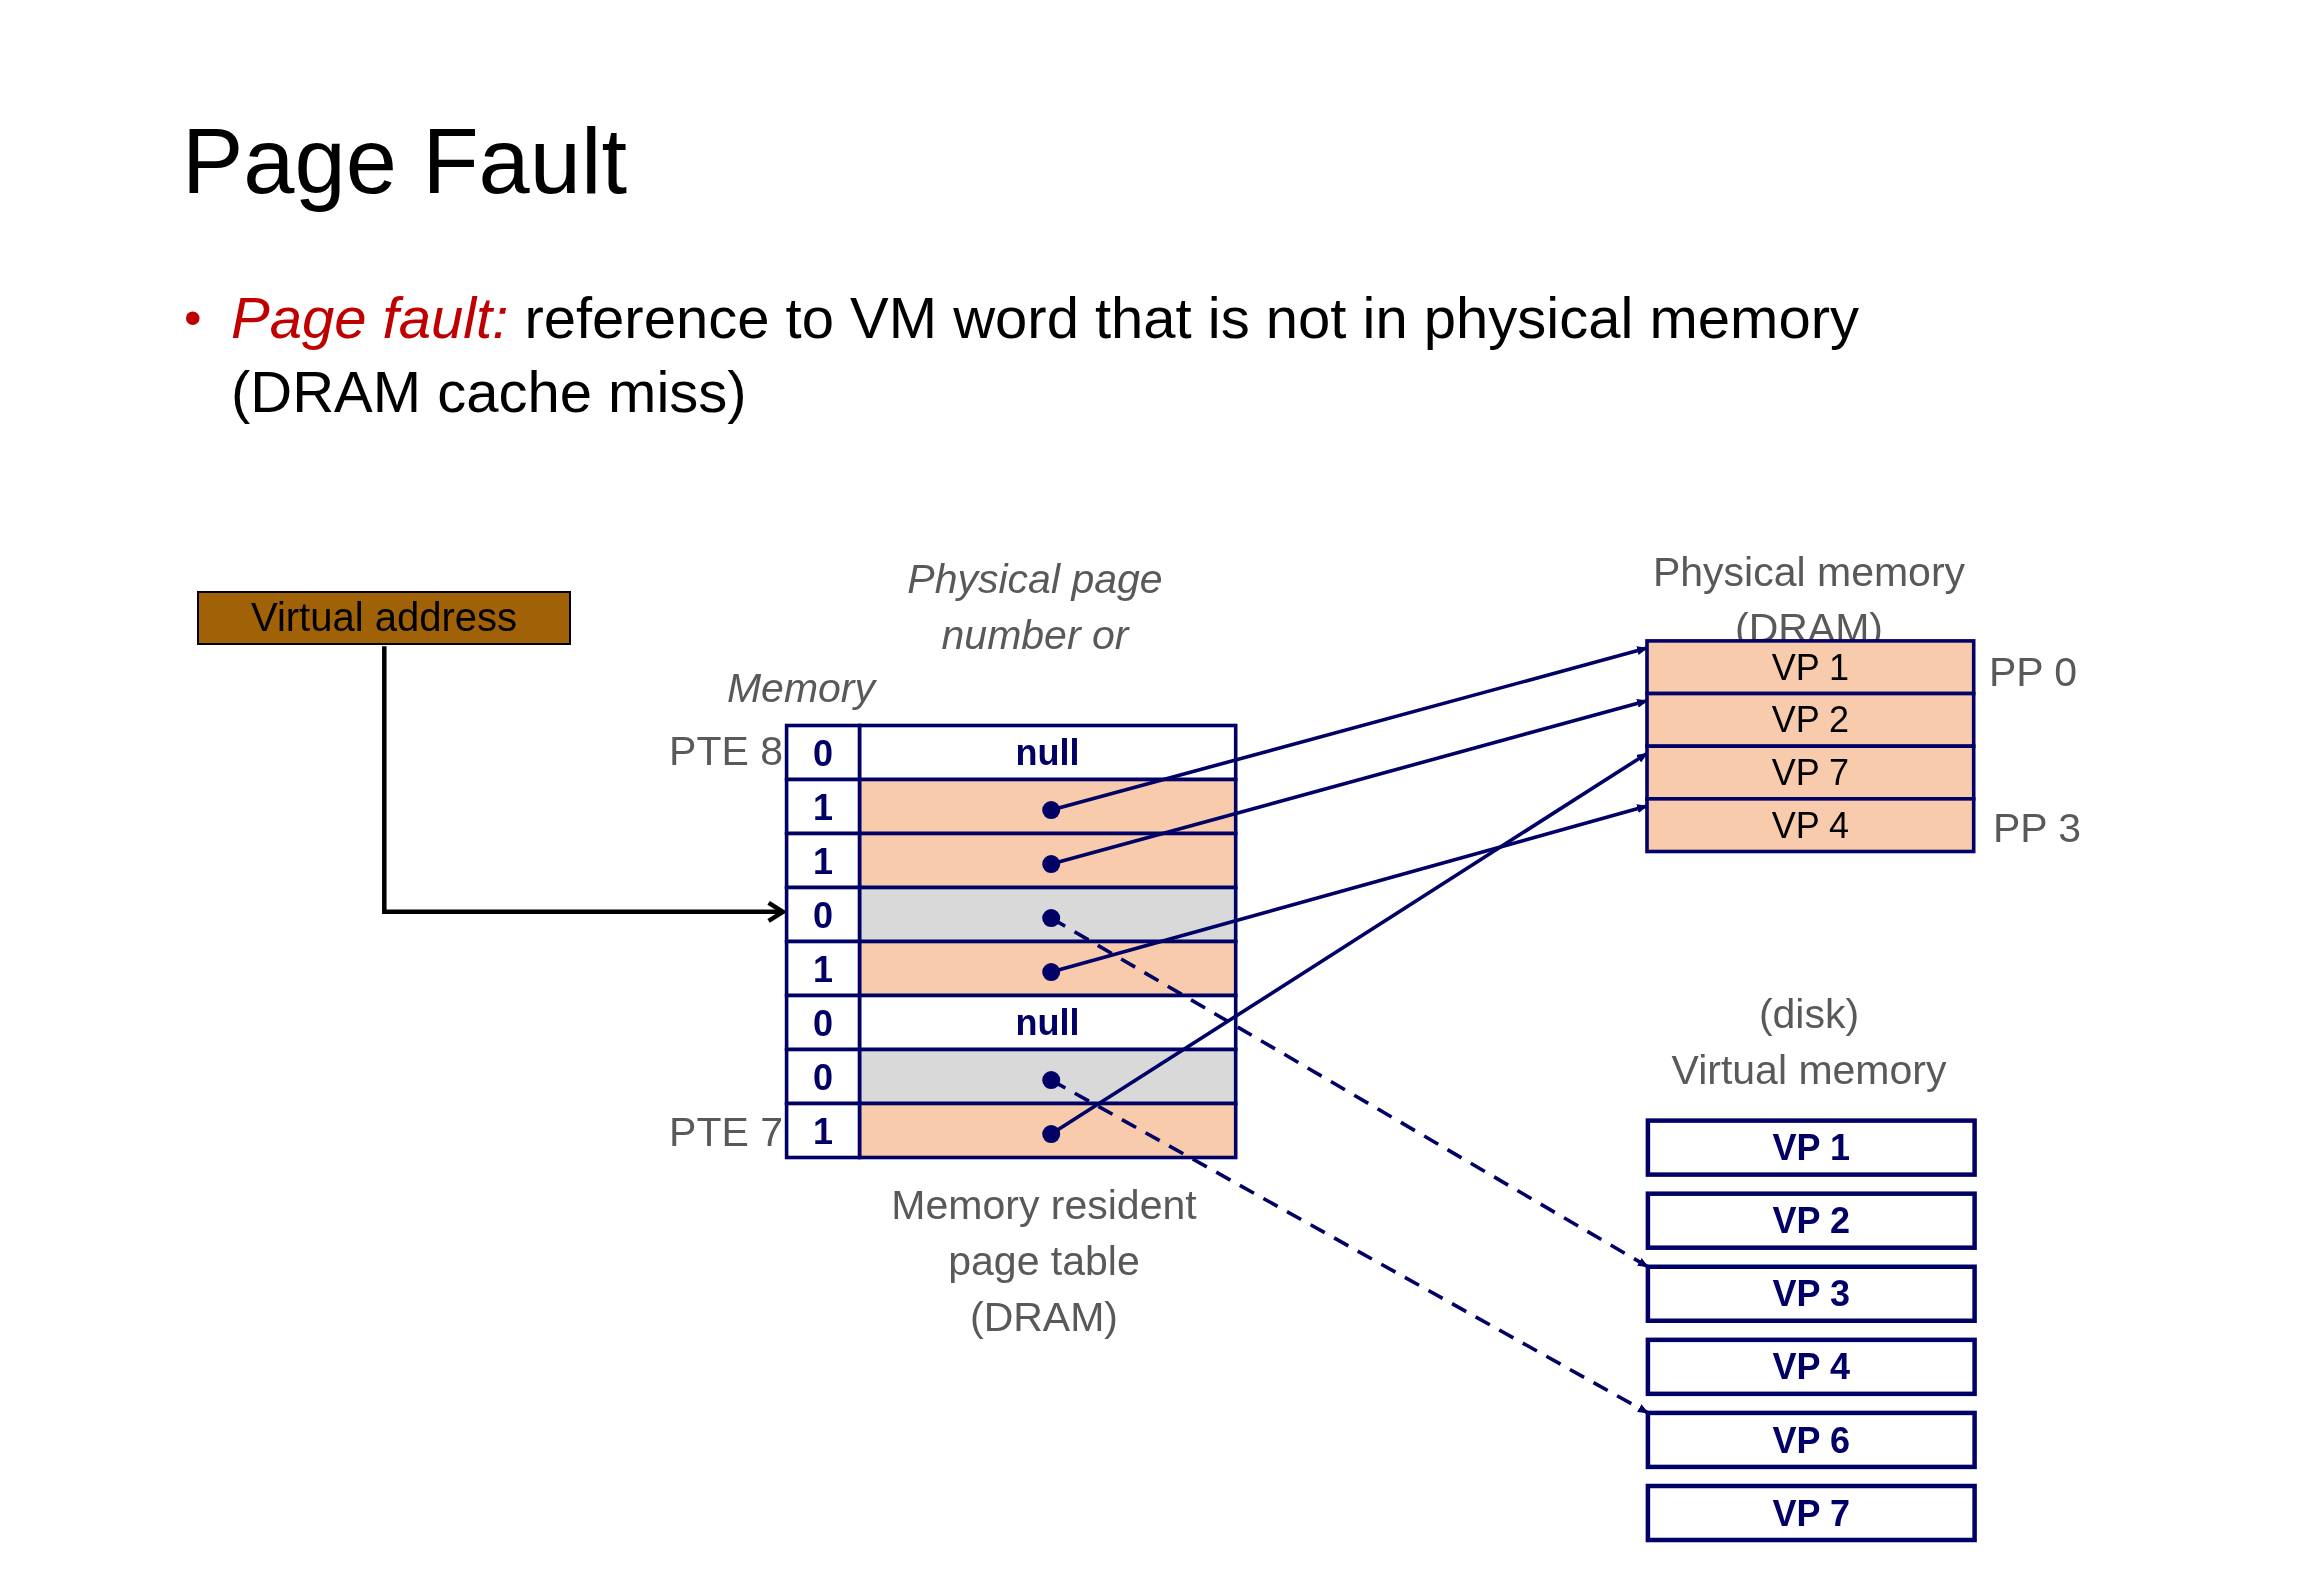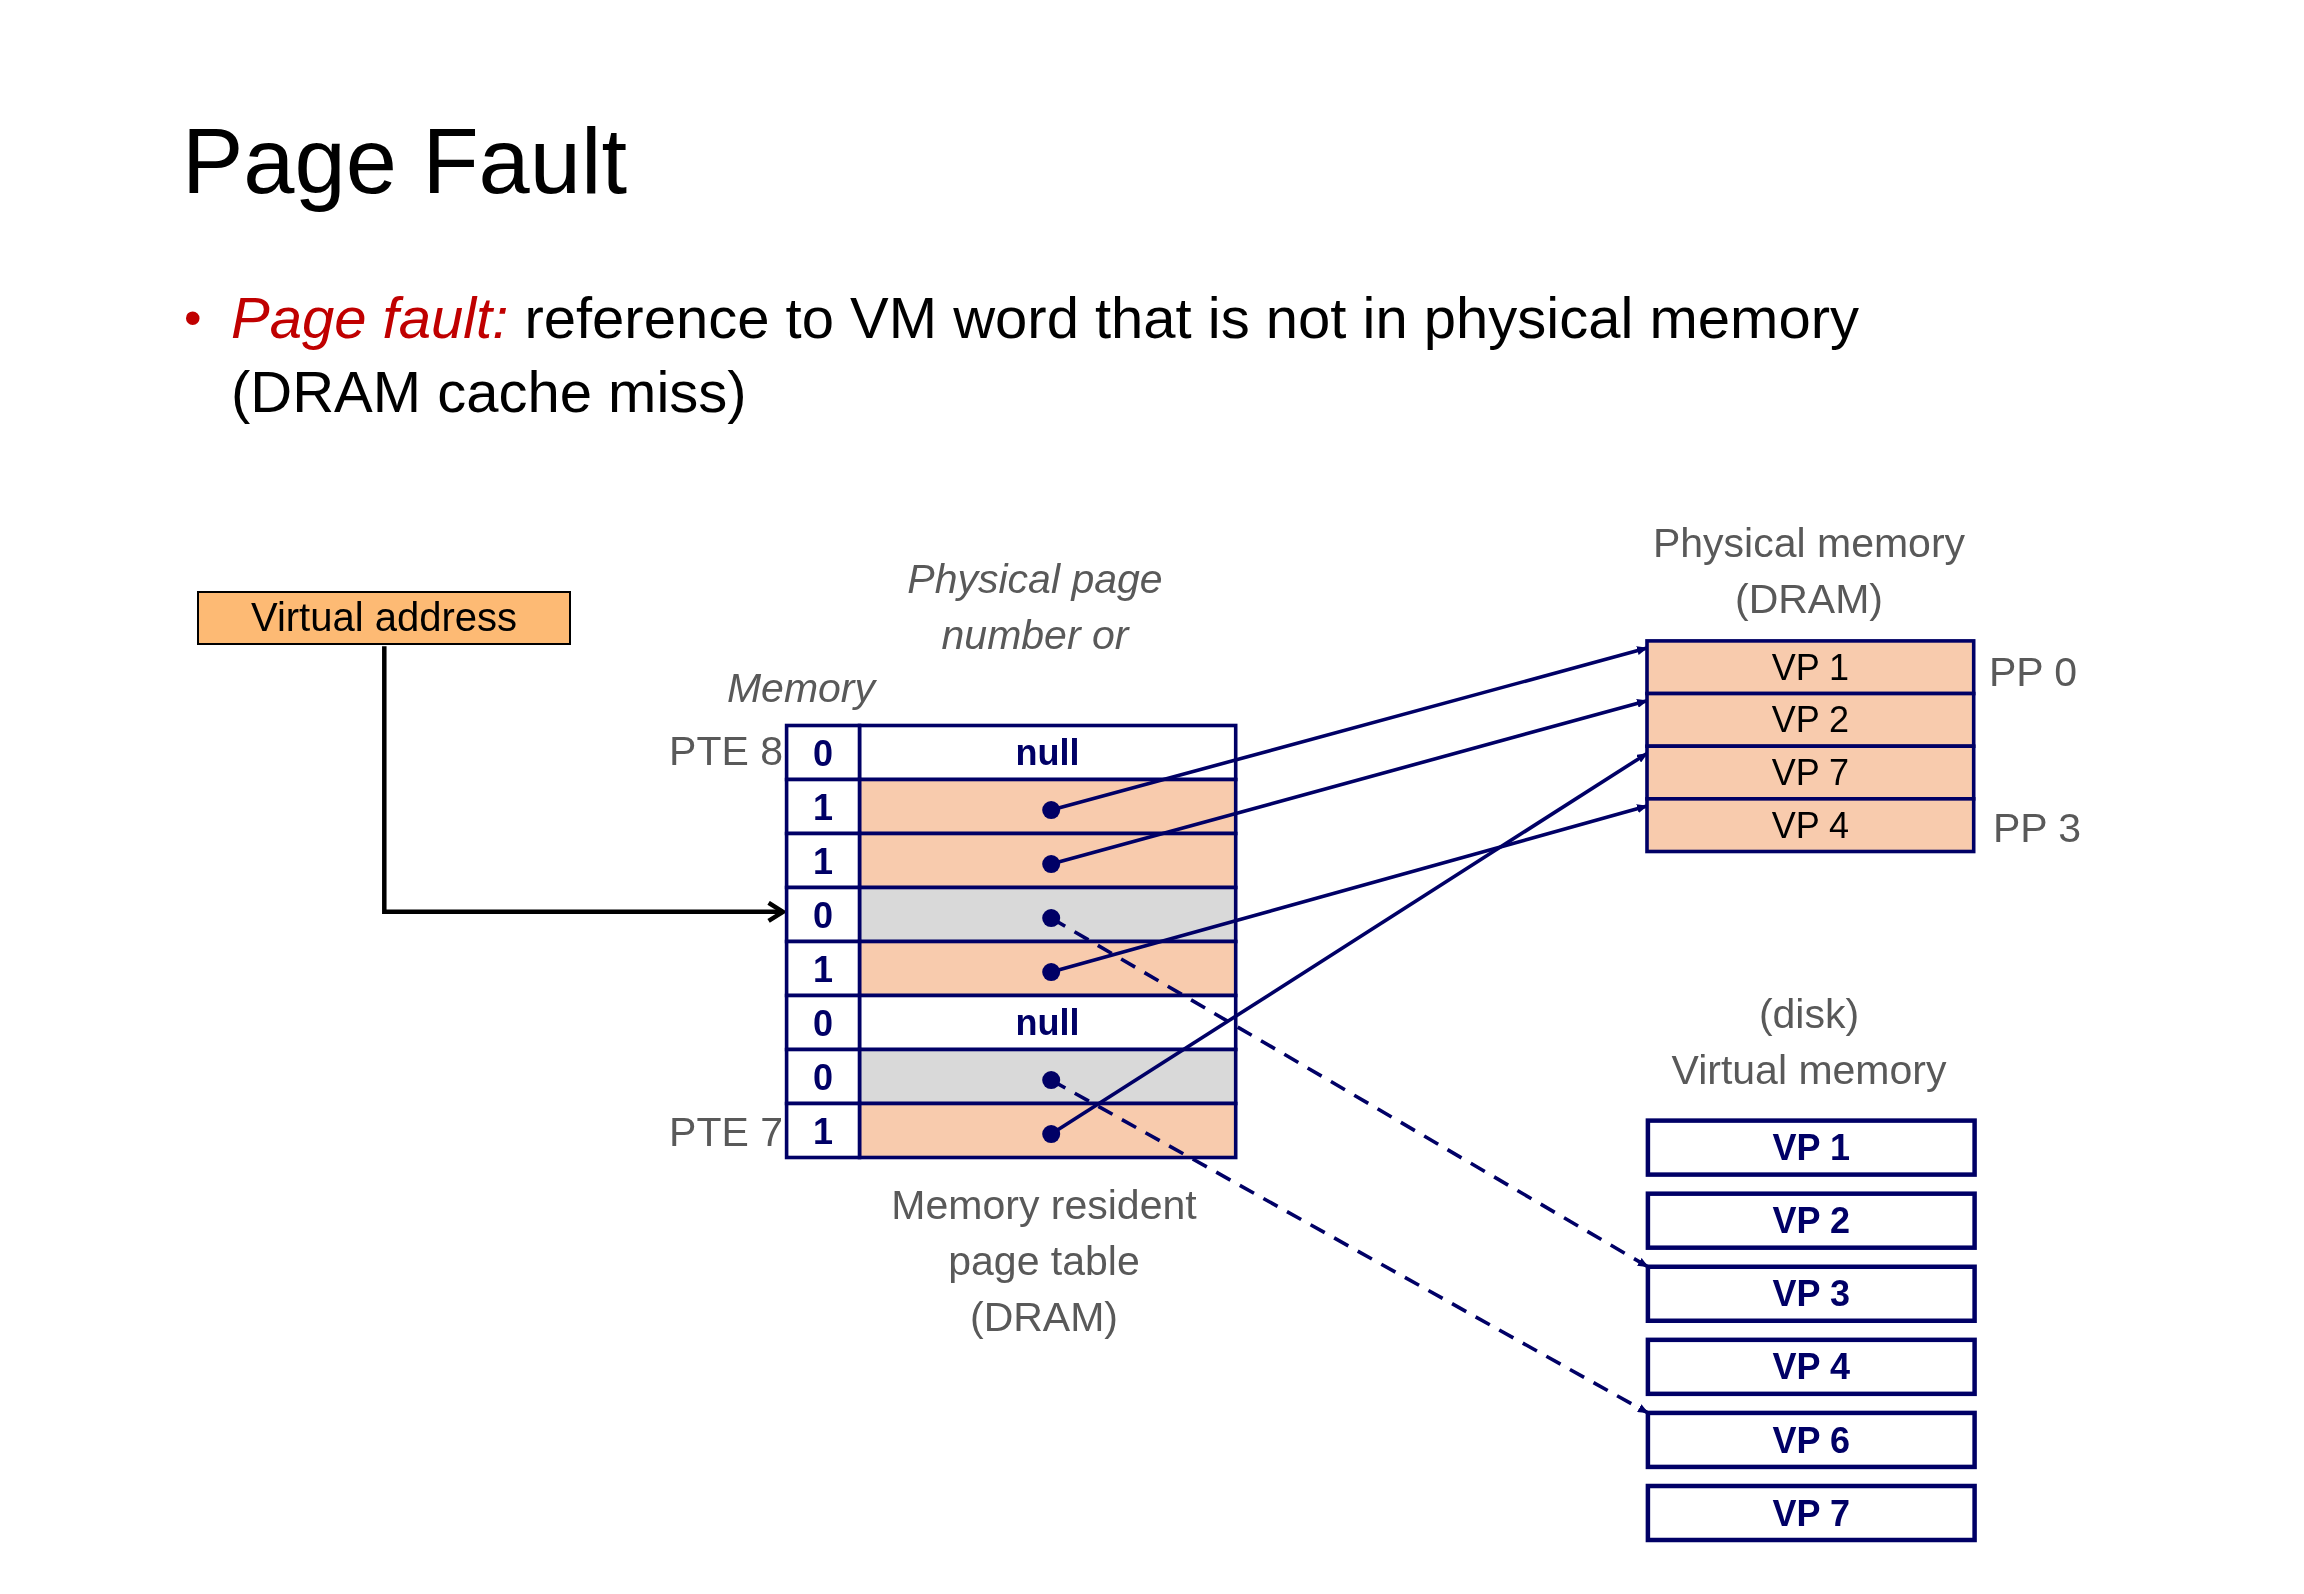--- a/index.html
+++ b/index.html
@@ -8,21 +8,21 @@
   .abs { position:absolute;text-align:right; }
   #title { left:182px; top:115px; font-size:92px; color:#000; line-height:1; }
   #bullet { left:184px; top:281px; font-size:58px; color:#000; line-height:74px; width:2070px; }
   #bullet .dot { color:#c00000; position:absolute; left:0; top:0; font-size:50px; }
   #bullet .line1 { position:absolute; left:47px; top:0; white-space:nowrap; }
   #bullet .line2 { position:absolute; left:47px; top:74px; white-space:nowrap; }
   #bullet .term { color:#c00000; font-style:italic; }
   .gray { color:#595959; }
   .lbl { font-size:41px; text-align:center; line-height:56px; }
   .ital { font-style:italic; }
-  .va-box { left:197px; top:591px; width:374px; height:54px; background:#fdba74;
+  .va-box { left:197px; top:591px; width:374px; height:54px; background:#a16207;
             border:2.7px solid #000; box-sizing:border-box; font-size:40px; text-align:center; line-height:49px; color:#000; }
   svg#diagram { position:absolute; left:0; top:0; }
   .pt-text { font-family:"Liberation Sans", sans-serif; font-weight:bold; fill:#000066; }
   .pm-text { font-family:"Liberation Sans", sans-serif; fill:#000; }
 </style>
 </head>
 <body>
 
 <div id="title" class="abs">Page Fault</div>
 
@@ -40,21 +40,21 @@
   <div>number or</div>
 </div>
 <div class="abs lbl gray" style="left:630px; top:723px; width:153px; text-align:right;">PTE 8</div>
 <div class="abs lbl gray" style="left:630px; top:1104px; width:153px; text-align:right;">PTE 7</div>
 <div class="abs lbl gray" style="left:837px; top:1177px; width:414px;">
   <div>Memory resident</div>
   <div>page table</div>
   <div>(DRAM)</div>
 </div>
 
-<div class="abs lbl gray" style="left:1602px; top:515px; width:414px;">
+<div class="abs lbl gray" style="left:1602px; top:544px; width:414px;">
   <div>Physical memory</div>
   <div>(DRAM)</div>
 </div>
 <div class="abs lbl gray" style="left:1989px; top:644px; width:117px; text-align:left;">PP 0</div>
 <div class="abs lbl gray" style="left:1993px; top:800px; width:117px; text-align:left;">PP 3</div>
 
 <div class="abs lbl gray" style="left:1602px; top:986px; width:414px;">
   <div>(disk)</div>
   <div>Virtual memory</div>
 </div>

